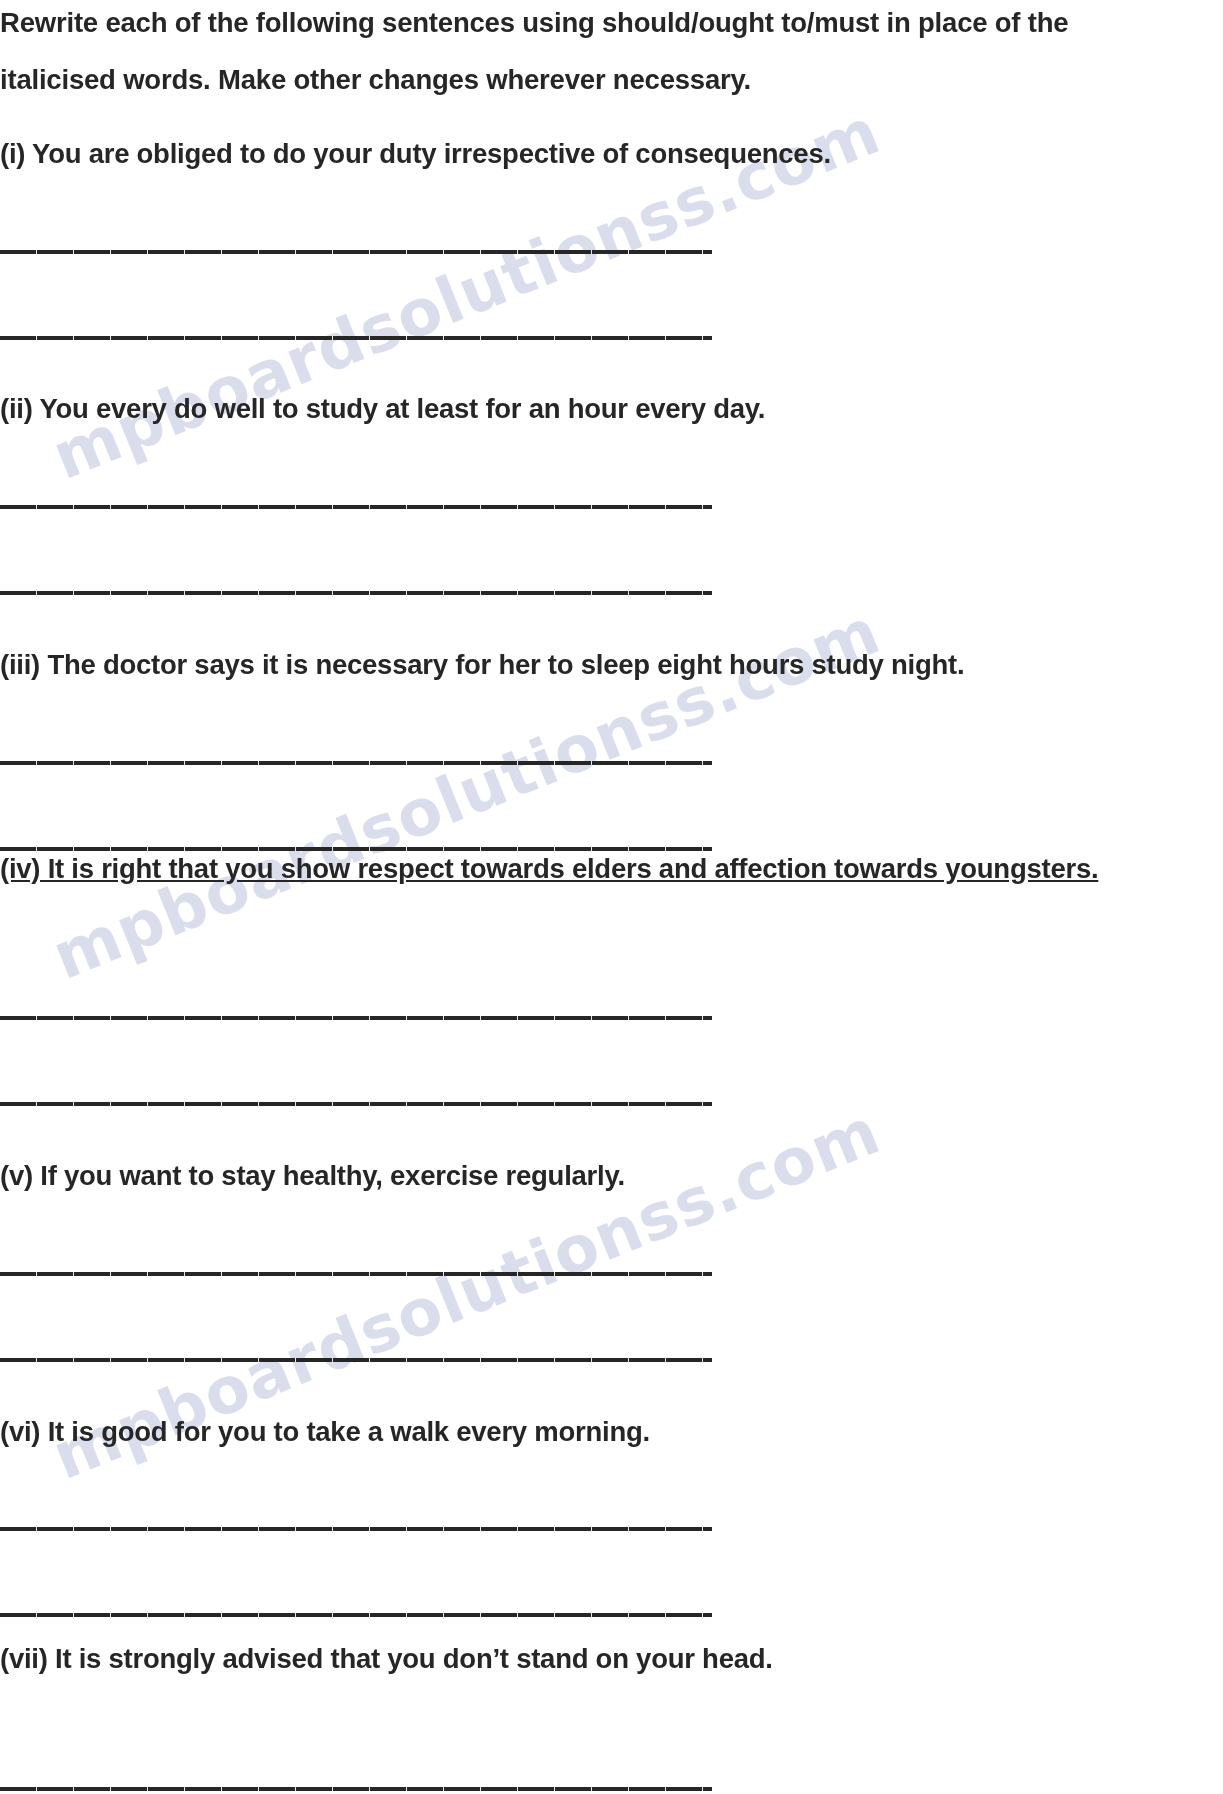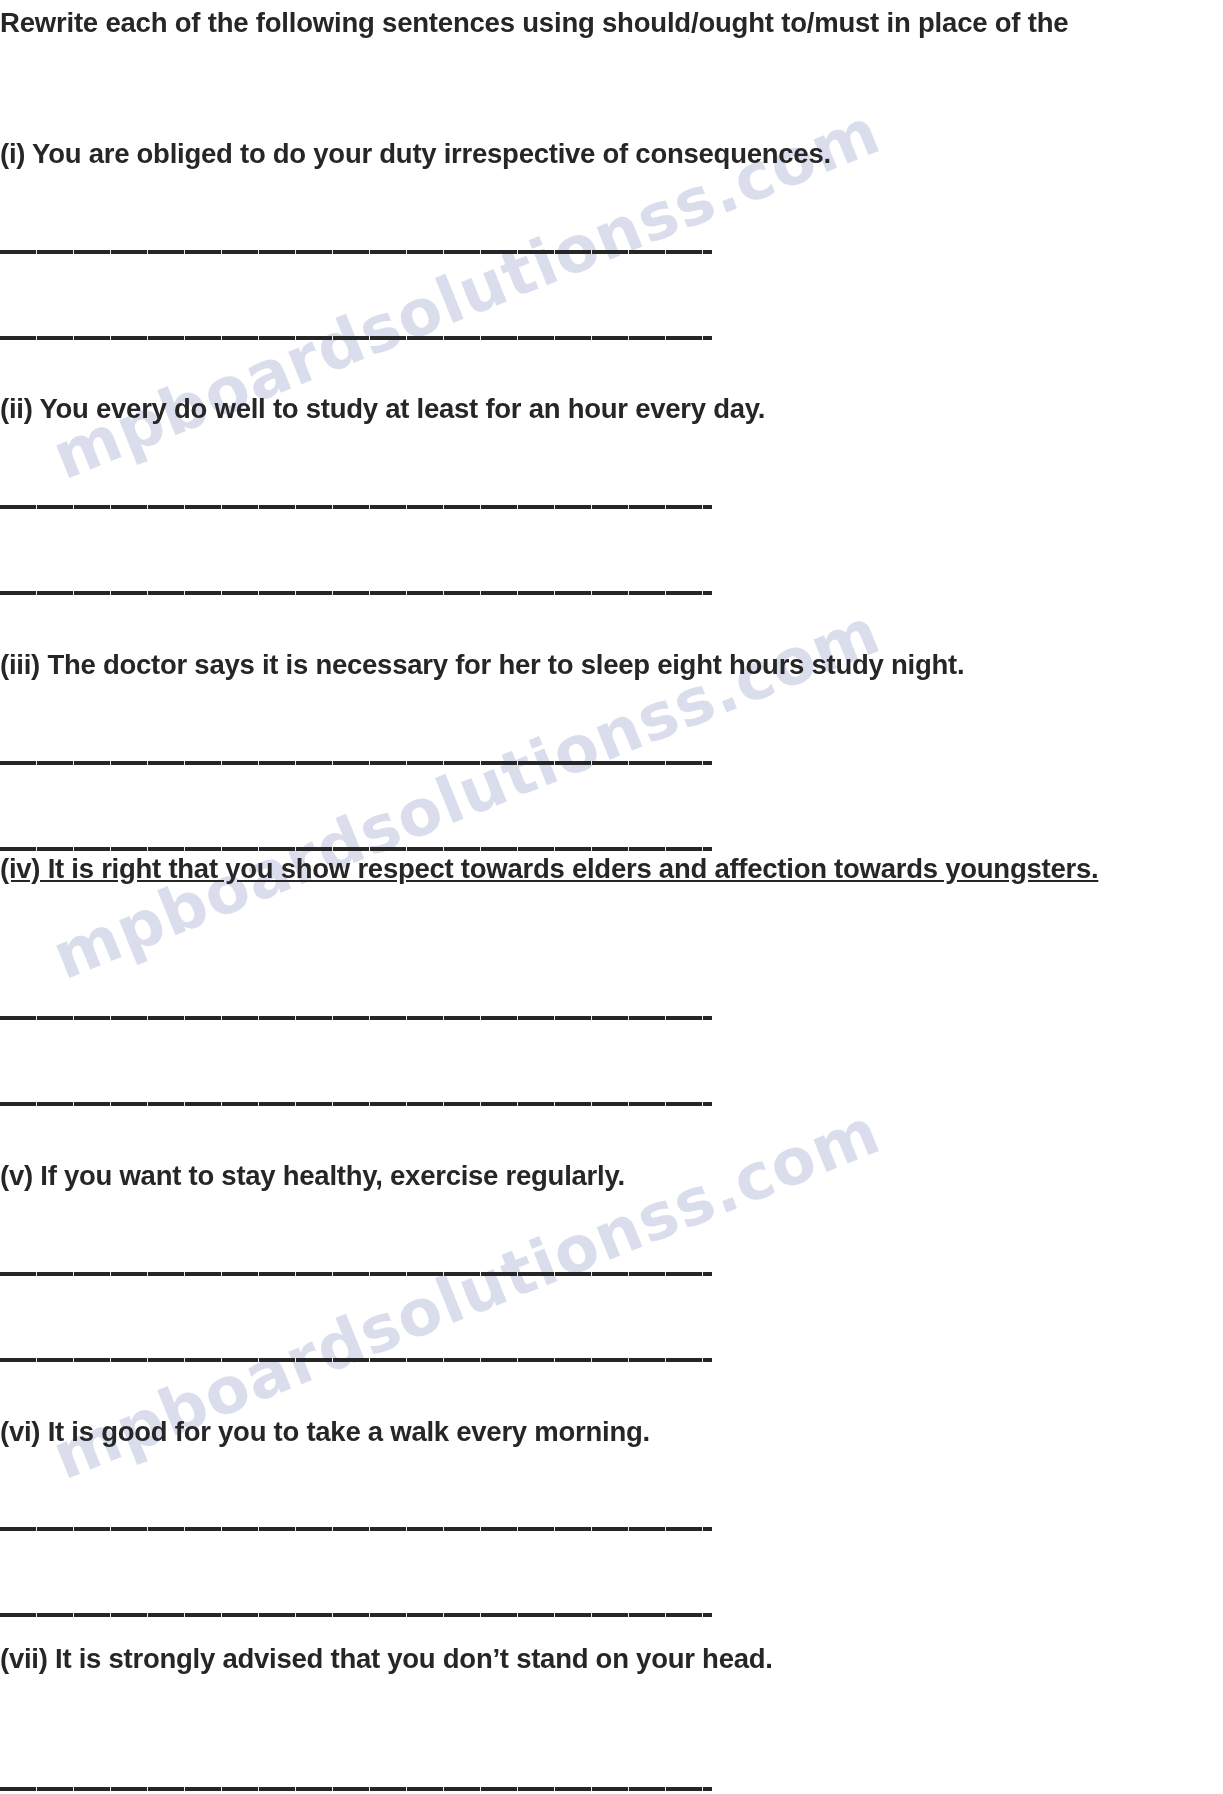--- a/index.html
+++ b/index.html
@@ -31,20 +31,21 @@
   </style>
 </head>
 <body>
 
 <div class="watermark" style="left:70px; top:420px;">mpboardsolutionss.com</div>
 <div class="watermark" style="left:70px; top:920px;">mpboardsolutionss.com</div>
 <div class="watermark" style="left:70px; top:1420px;">mpboardsolutionss.com</div>
 
 <div class="instr">
   <div>Rewrite each of the following sentences using should/ought to/must in place of the</div>
+  <div>italicised words. Make other changes wherever necessary.</div>
 </div>
 
 <div class="q" style="top:137px;">(i) You are obliged to do your duty irrespective of consequences.</div>
 <div class="ans-line" style="top:250px;"></div>
 <div class="ans-line" style="top:336px;"></div>
 
 <div class="q" style="top:392px;">(ii) You every do well to study at least for an hour every day.</div>
 <div class="ans-line" style="top:505px;"></div>
 <div class="ans-line" style="top:591px;"></div>
 

